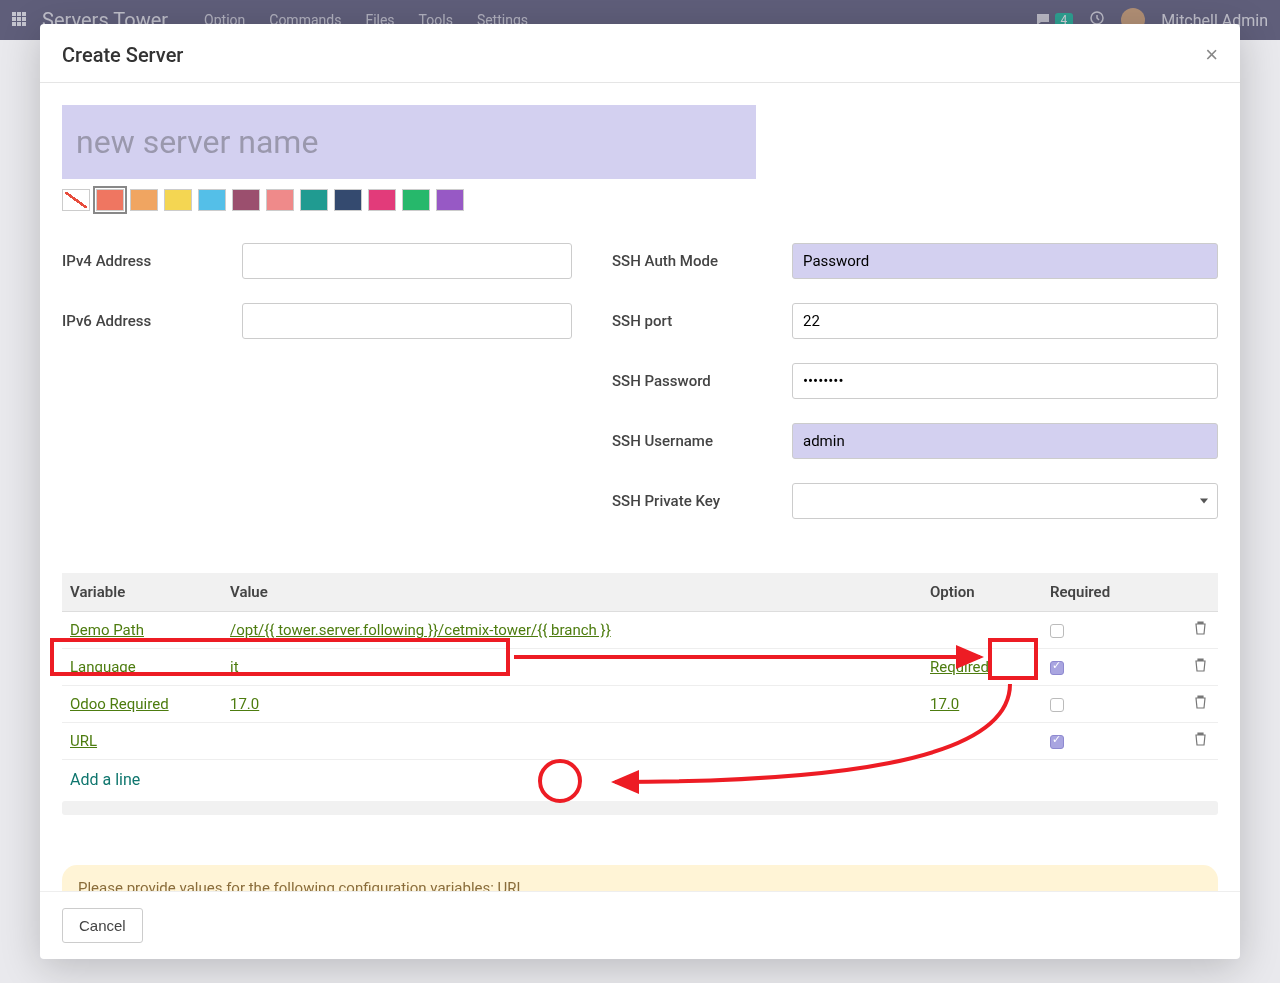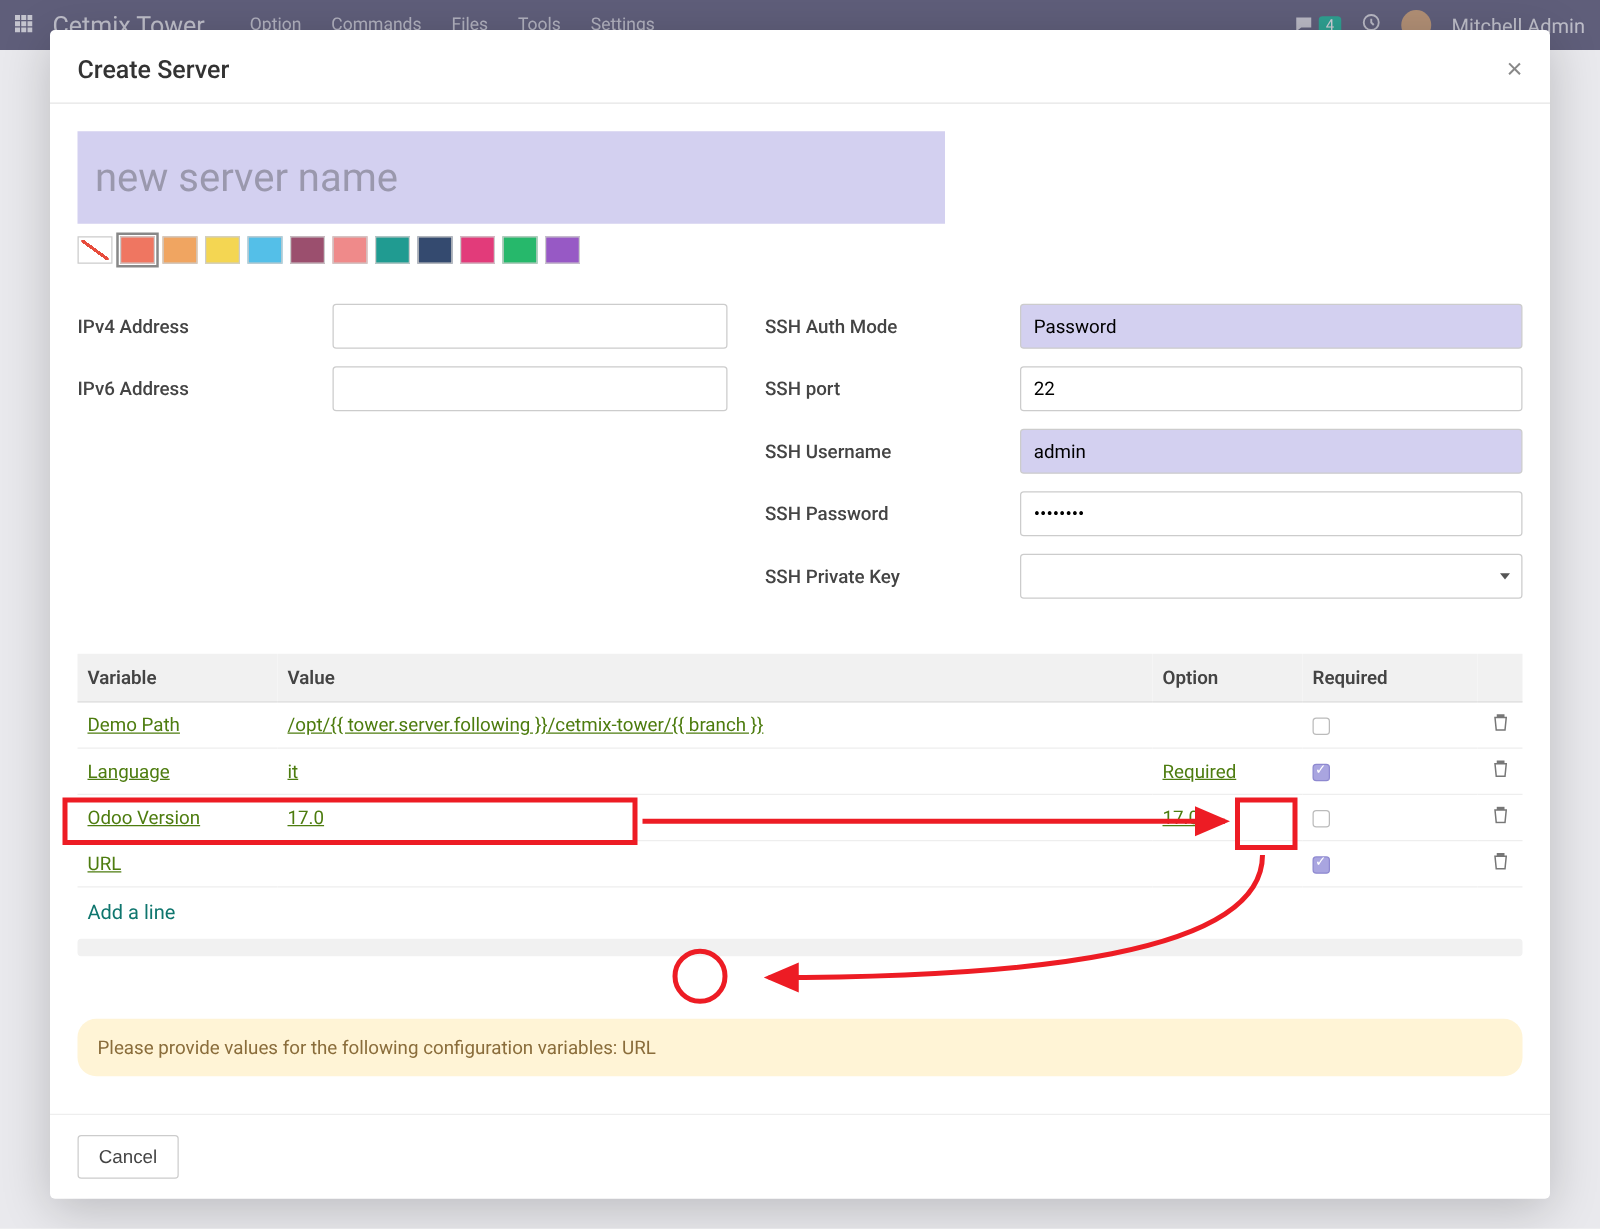--- a/index.html
+++ b/index.html
@@ -73,21 +73,21 @@
   content: ""; position: absolute; left: 2px; top: 2px; right: 2px; bottom: 2px;
   background: linear-gradient(to top right, transparent 45%, #e74c3c 45%, #e74c3c 55%, transparent 55%);
 }
 .color-swatch.selected { outline: 2px solid #888; outline-offset: 1px; }
 .form-grid {
   display: flex;
   margin-top: 32px;
   gap: 30px;
 }
 .form-col { flex: 1; }
-.form-row { display: flex; align-items: center; margin-bottom: 14px; gap: 24px; }
+.form-row { display: flex; align-items: center; margin-bottom: 24px; }
 .form-label { width: 180px; font-size: 15px; color: #444; font-weight: 500; }
 .form-input, .form-select {
   flex: 1;
   height: 36px;
   border: 1px solid #ccc;
   border-radius: 3px;
   padding: 0 10px;
   font-size: 15px;
   font-family: inherit;
   background: #fff;
@@ -192,21 +192,21 @@
         <rect x="5" y="0" width="4" height="4" fill="#fff" opacity="0.8"></rect>
         <rect x="10" y="0" width="4" height="4" fill="#fff" opacity="0.8"></rect>
         <rect x="0" y="5" width="4" height="4" fill="#fff" opacity="0.8"></rect>
         <rect x="5" y="5" width="4" height="4" fill="#fff" opacity="0.8"></rect>
         <rect x="10" y="5" width="4" height="4" fill="#fff" opacity="0.8"></rect>
         <rect x="0" y="10" width="4" height="4" fill="#fff" opacity="0.8"></rect>
         <rect x="5" y="10" width="4" height="4" fill="#fff" opacity="0.8"></rect>
         <rect x="10" y="10" width="4" height="4" fill="#fff" opacity="0.8"></rect>
       </svg>
   </span>
-  <span class="brand">Cetmix Tower</span>
+  <span class="brand">Servers Tower</span>
   <div class="nav">
     <span>Option</span>
     <span>Commands</span>
     <span>Files</span>
     <span>Tools</span>
     <span>Settings</span>
   </div>
   <div class="spacer"></div>
   <div class="right">
     <span style="display:flex;align-items:center;gap:4px;">
@@ -267,26 +267,26 @@
       <div class="form-col">
         <div class="form-row">
           <div class="form-label">SSH Auth Mode</div>
           <select class="form-select hl"><option>Password</option></select>
         </div>
         <div class="form-row">
           <div class="form-label">SSH port</div>
           <input class="form-input" value="22" style="">
         </div>
         <div class="form-row">
+          <div class="form-label">SSH Password</div>
+          <input class="form-input" value="••••••••" style="">
+        </div>
+        <div class="form-row">
           <div class="form-label">SSH Username</div>
           <input class="form-input hl" value="admin" style="">
-        </div>
-        <div class="form-row">
-          <div class="form-label">SSH Password</div>
-          <input class="form-input" value="••••••••" style="">
         </div>
         <div class="form-row">
           <div class="form-label">SSH Private Key</div>
           <div style="flex:1;position:relative;">
             <input class="form-input" style="width: 100%;">
             <span class="dropdown-caret"></span>
           </div>
         </div>
       </div>
     </div>
@@ -314,21 +314,21 @@
           <tr>
             <td>Language</td>
             <td>it</td>
             <td>Required</td>
             <td><span class="chk checked"></span></td>
             <td class="col-del"><span><svg width="13" height="14" viewBox="0 0 13 14">
                   <path d="M2 3h9l-1 10H3L2 3zm2-2h5v1H4V1z" fill="none" stroke="#777" stroke-width="1.2"></path>
                 </svg></span></td>
           </tr>
           <tr>
-            <td>Odoo Version</td>
+            <td>Odoo Required</td>
             <td>17.0</td>
             <td>17.0</td>
             <td><span class="chk"></span></td>
             <td class="col-del"><span><svg width="13" height="14" viewBox="0 0 13 14">
                   <path d="M2 3h9l-1 10H3L2 3zm2-2h5v1H4V1z" fill="none" stroke="#777" stroke-width="1.2"></path>
                 </svg></span></td>
           </tr>
           <tr>
             <td>URL</td>
             <td></td>

